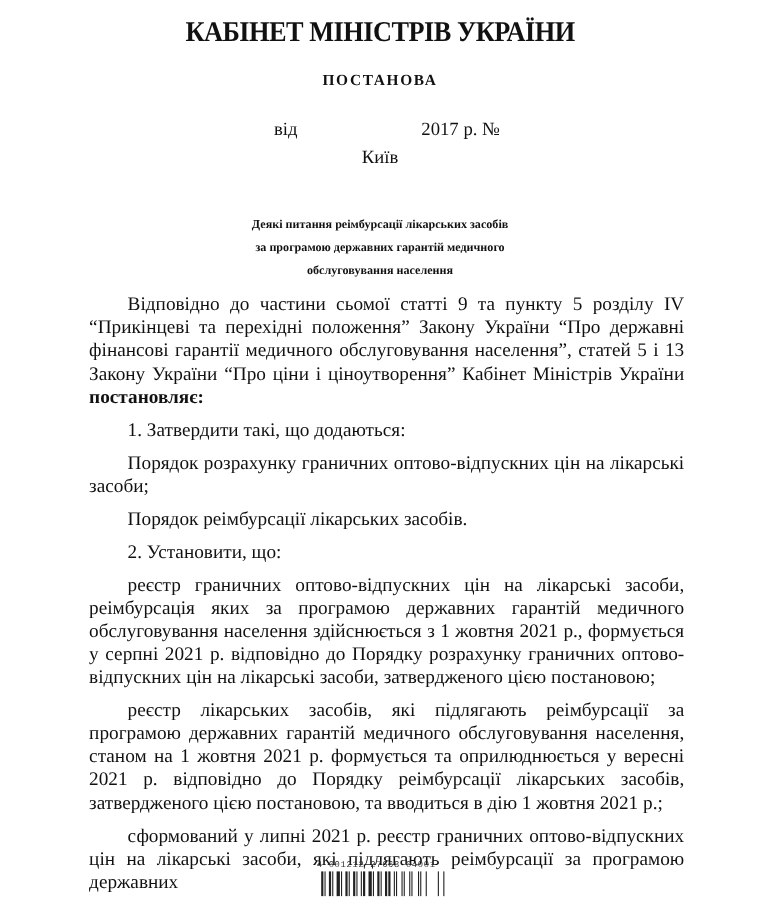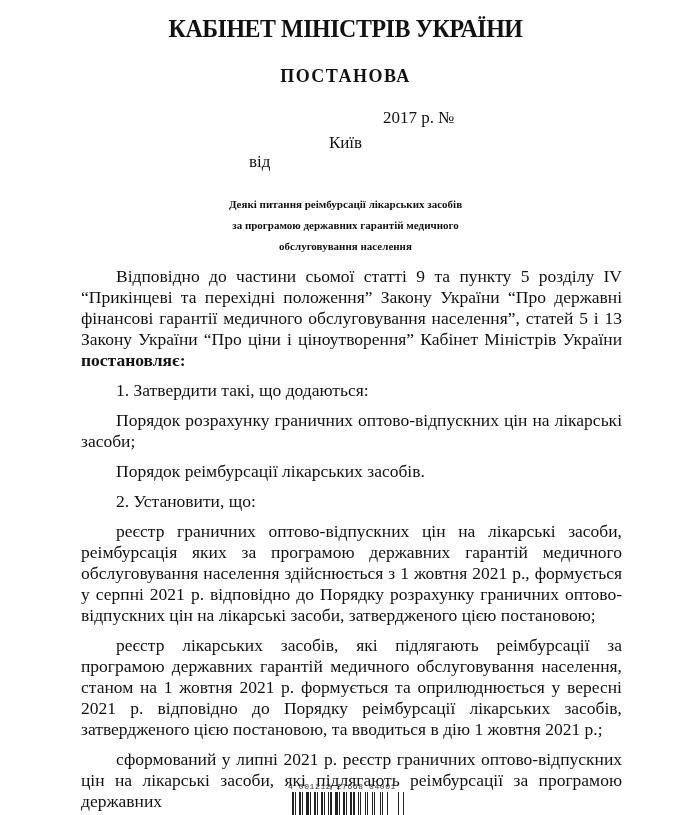--- a/index.html
+++ b/index.html
@@ -10,24 +10,24 @@
     position: relative;
   }
   .page { position: absolute; left: 0; top: 0; width: 663px; height: 815px; }
   .title {
     position: absolute; top: 14px; left: 0; width: 691px; text-align: center;
     font-size: 26px; font-weight: bold; letter-spacing: -0.5px;
     transform: scaleX(0.92); transform-origin: center;
   }
   .subtitle {
     position: absolute; top: 66px; left: 0; width: 691px; text-align: center;
-    font-size: 18px; font-weight: bold; letter-spacing: 1.5px;
+    font-size: 14px; font-weight: bold; letter-spacing: 1.5px;
   }
   .date-line { position: absolute; top: 108px; left: 0; width: 691px; font-size: 17px; }
-  .date-line .from { position: absolute; left: 249px; margin-top: 44px; }
+  .date-line .from { position: absolute; left: 249px; }
   .date-line .year { position: absolute; left: 383px; }
   .city { position: absolute; top: 133px; left: 0; width: 691px; text-align: center; font-size: 17px; }
   .heading {
     position: absolute; top: 194px; left: 0; width: 691px; text-align: center;
     font-size: 11px; font-weight: bold; line-height: 21px;
   }
   .body {
     position: absolute; top: 266px; left: 81px; width: 541px;
     font-size: 17.5px; line-height: 21px; text-align: justify;
   }

